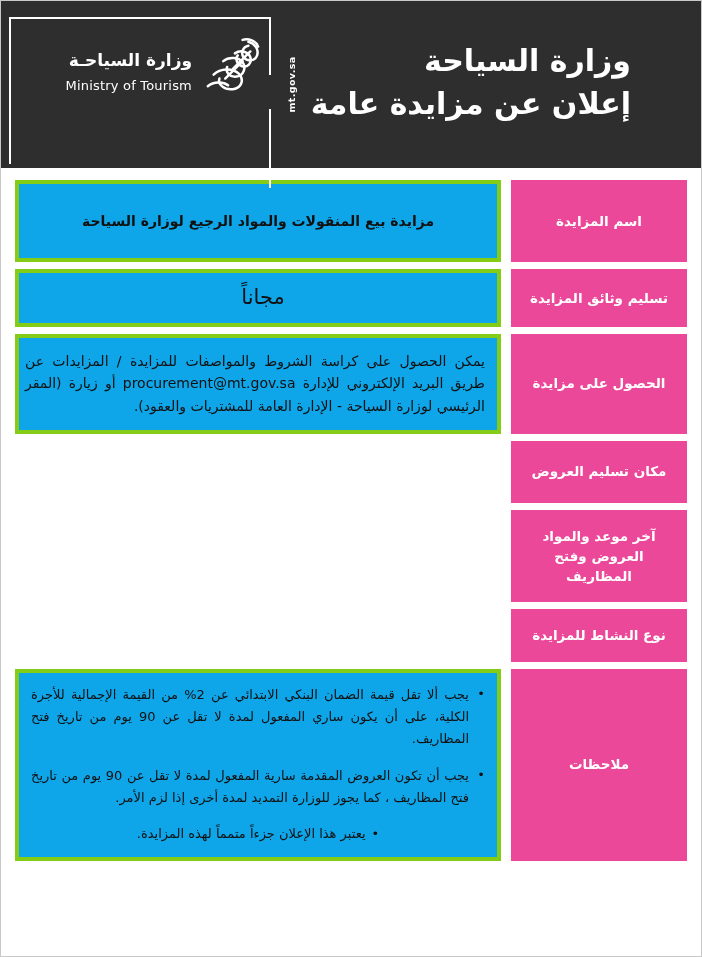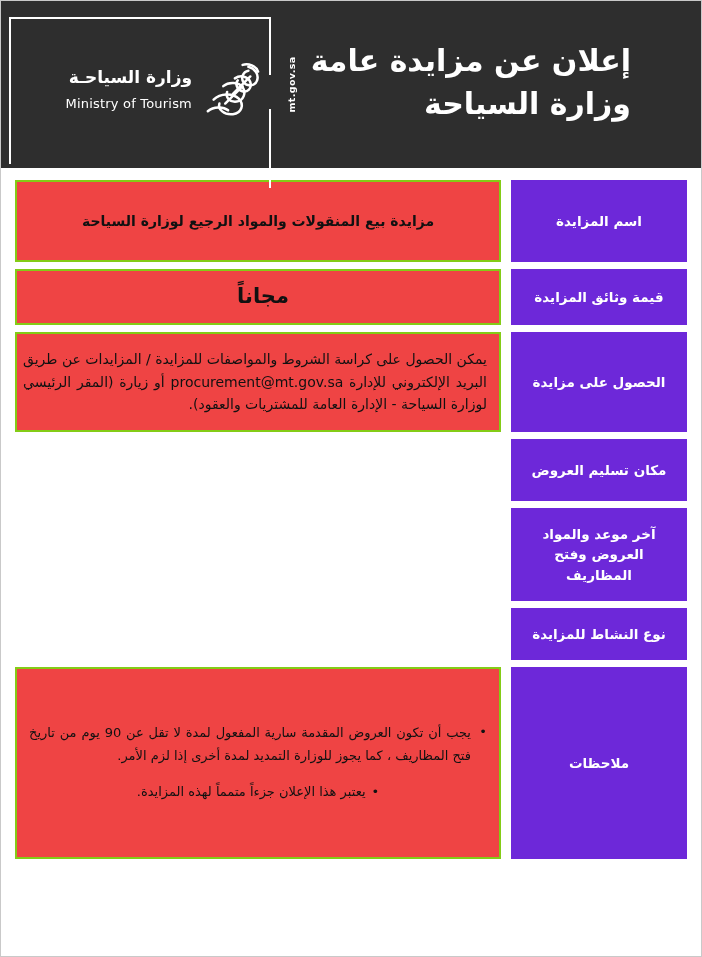--- a/index.html
+++ b/index.html
@@ -99,23 +99,23 @@
     border-right-width: 2px; width: 2px;
   }
   .logo-frame .bracket.right-bottom {
     right: 7px; top: 108px; bottom: -20px;
     border-right-width: 2px; width: 2px;
   }
 
   .logo-inner {
     position: absolute;
     right: 16px;
-    top: 60px;
-    display: flex;
-    align-items: center;
+    top: 35px;
+    display: flex;
+    align-items: flex-end;
     gap: 8px;
     direction: rtl;
   }
   .logo-mark {
     width: 62px;
     height: 58px;
     flex: 0 0 auto;
     display: block;
   }
   .logo-words {
@@ -149,56 +149,56 @@
 
   .row {
     display: flex;
     flex-direction: row;
     gap: 10px;
     align-items: stretch;
   }
 
   .label-cell {
     flex: 0 0 176px;
-    background: #6d28d9;
+    background: #ec4899;
     color: #ffffff;
     display: flex;
     align-items: center;
     justify-content: center;
     text-align: center;
     font-size: 13.5px;
     font-weight: bold;
     line-height: 1.5;
     padding: 16px 8px;
   }
 
   .value-cell {
     flex: 1 1 auto;
-    background: #ef4444;
-    border: 2px solid #84cc16;
+    background: #0ea5e9;
+    border: 4px solid #84cc16;
     display: flex;
     align-items: center;
     justify-content: center;
     text-align: center;
     color: #111111;
     font-size: 14px;
     line-height: 1.6;
     padding: 8px 12px;
   }
 
   .value-cell.justify {
     justify-content: flex-start;
     text-align: justify;
     text-align-last: right;
     padding-left: 6px;
   }
 
   .value-cell.big {
     font-size: 21px;
-    font-weight: bold;
+    font-weight: normal;
     padding-left: 22px;
   }
 
   .value-cell.bold-sm { font-weight: bold; }
 
   
   .notes-list {
     width: 100%;
     list-style: none;
     display: flex;
@@ -244,22 +244,22 @@
   .h-notes  { min-height: 192px; }
 </style>
 </head>
 <body>
 
 <div class="page">
 
   <div class="header">
 
     <div class="header-title">
+      <div class="line">وزارة السياحة</div>
       <div class="line">إعلان عن مزايدة عامة</div>
-      <div class="line">وزارة السياحة</div>
     </div>
 
     <div class="header-right">
 
       <div class="url-strip">
         <span class="url-text">mt.gov.sa</span>
       </div>
 
       <div class="logo-frame">
         <span class="bracket top"></span>
@@ -291,21 +291,21 @@
   </div>
 
   <div class="table">
 
     <div class="row h-name">
       <div class="label-cell">اسم المزايدة</div>
       <div class="value-cell bold-sm">مزايدة بيع المنقولات والمواد الرجيع لوزارة السياحة</div>
     </div>
 
     <div class="row h-fee">
-      <div class="label-cell">قيمة وثائق المزايدة</div>
+      <div class="label-cell">تسليم وثائق المزايدة</div>
       <div class="value-cell big">مجاناً</div>
     </div>
 
     <div class="row h-docs">
       <div class="label-cell">الحصول على مزايدة</div>
       <div class="value-cell justify">يمكن الحصول على كراسة الشروط والمواصفات للمزايدة / المزايدات عن طريق البريد الإلكتروني للإدارة procurement@mt.gov.sa أو زيارة (المقر الرئيسي لوزارة السياحة - الإدارة العامة للمشتريات والعقود).</div>
     </div>
 
     <div class="row h-place">
       <div class="label-cell">مكان تسليم العروض</div>
@@ -317,20 +317,21 @@
     </div>
 
     <div class="row h-type">
       <div class="label-cell">نوع النشاط للمزايدة</div>
     </div>
 
     <div class="row h-notes">
       <div class="label-cell">ملاحظات</div>
       <div class="value-cell">
         <ul class="notes-list">
+          <li>يجب ألا تقل قيمة الضمان البنكي الابتدائي عن 2% من القيمة الإجمالية للأجرة الكلية، على أن يكون ساري المفعول لمدة لا تقل عن 90 يوم من تاريخ فتح المظاريف.</li>
           <li>يجب أن تكون العروض المقدمة سارية المفعول لمدة لا تقل عن 90 يوم من تاريخ فتح المظاريف ، كما يجوز للوزارة التمديد لمدة أخرى إذا لزم الأمر.</li>
           <li class="last">يعتبر هذا الإعلان جزءاً متمماً لهذه المزايدة.</li>
         </ul>
       </div>
     </div>
 
   </div>
 </div>
 
 </body></html>

